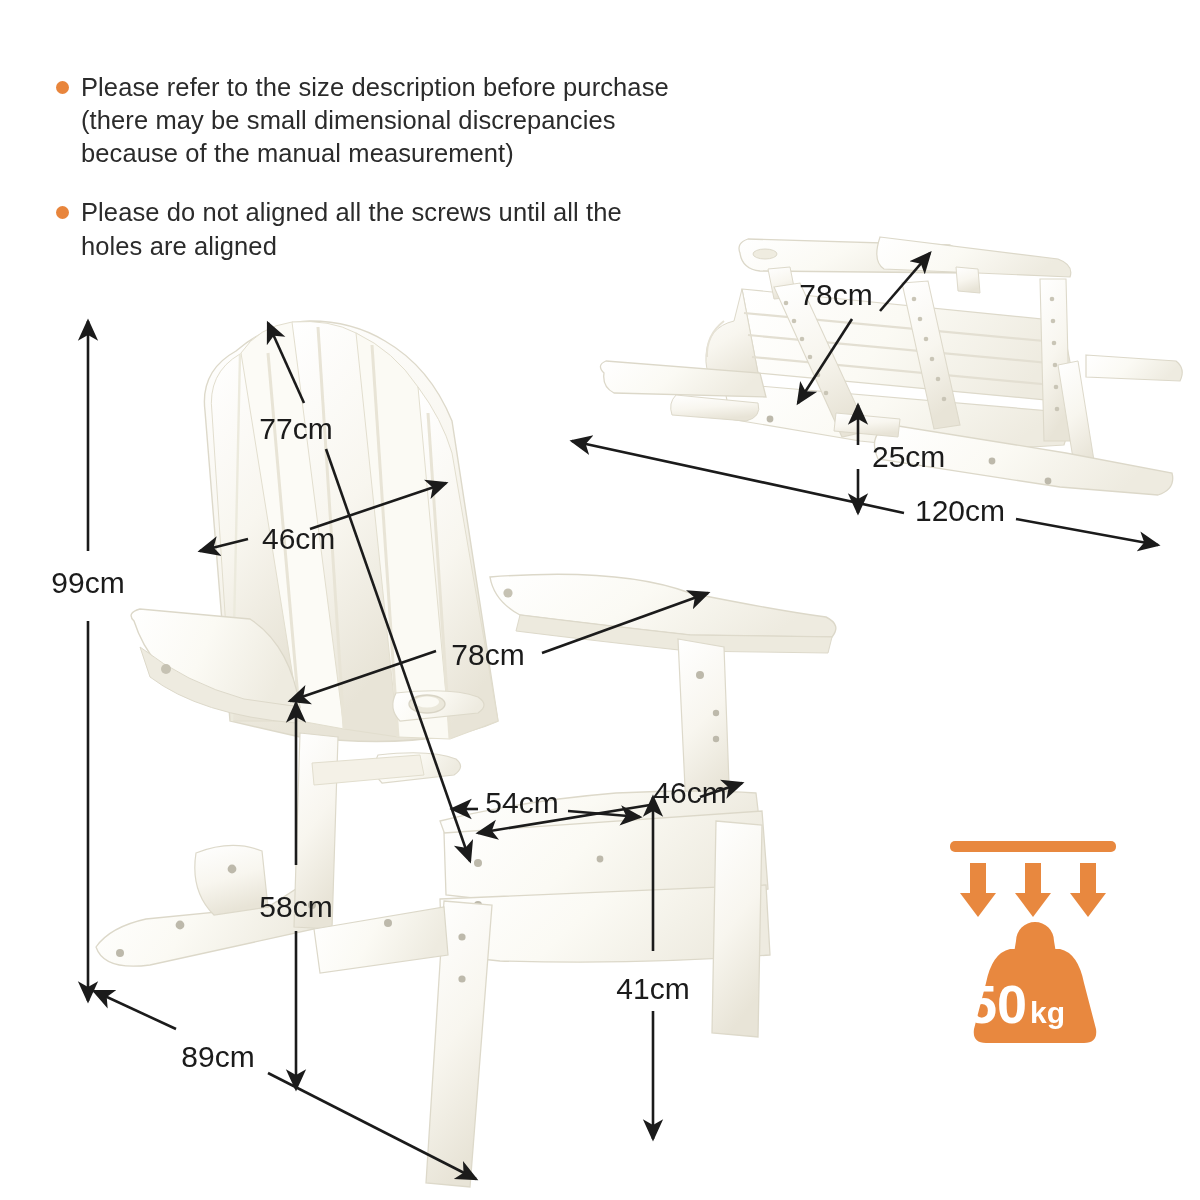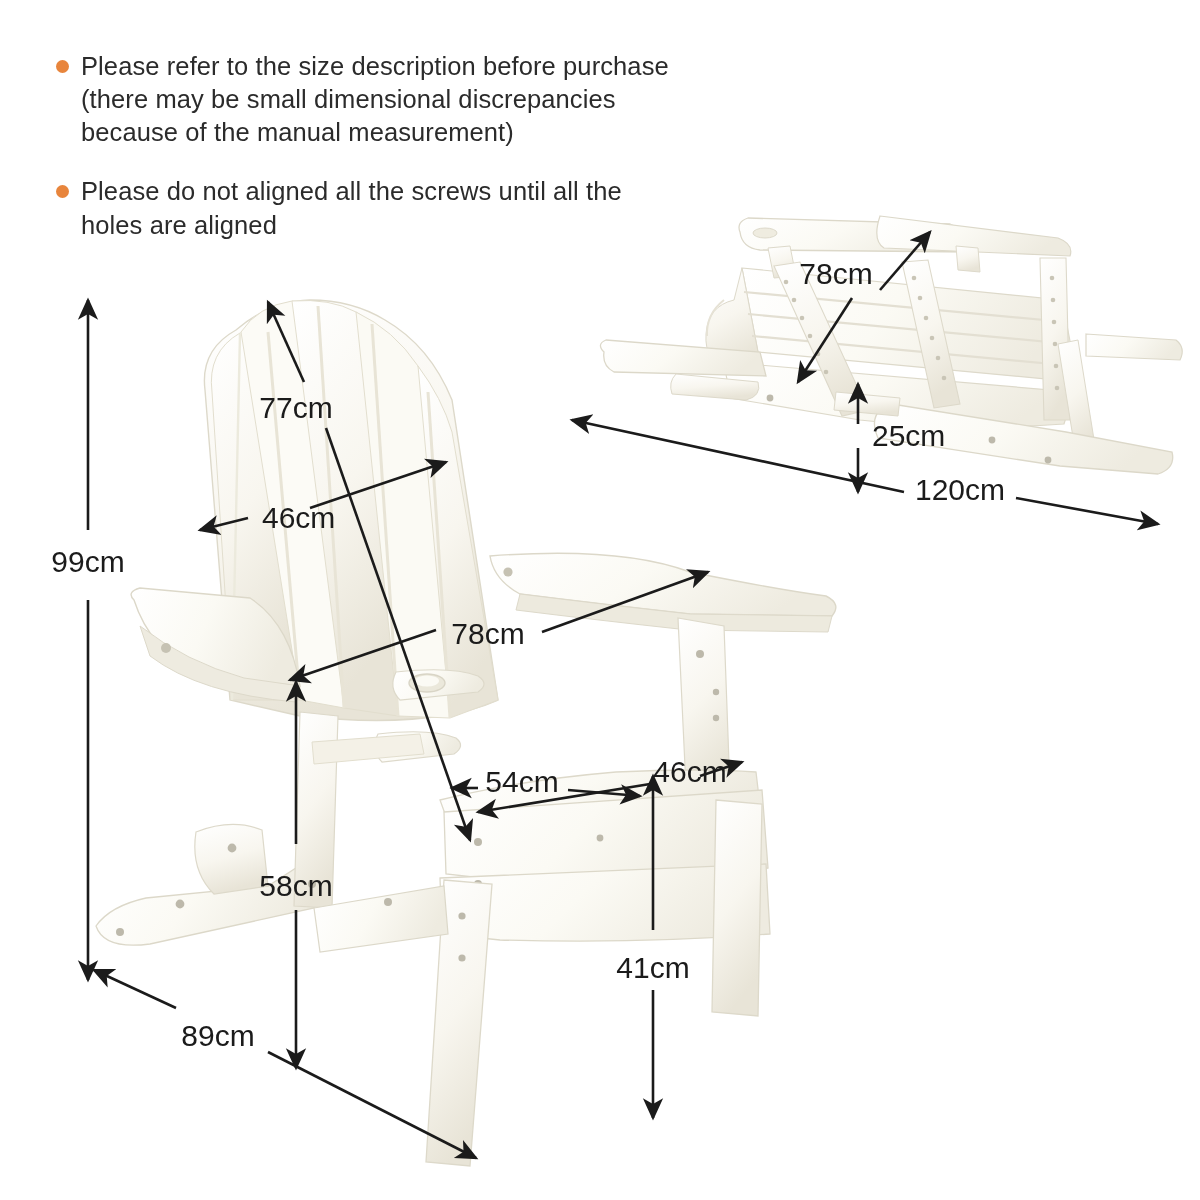--- a/index.html
+++ b/index.html
@@ -3,21 +3,21 @@
 <meta charset="utf-8">
 <style>
   html,body{margin:0;padding:0;}
   body{
     width:1200px;height:1200px;
     background:#ffffff;
     font-family:"Liberation Sans", sans-serif;
     overflow:hidden;
     position:relative;
   }
-  #stage{position:absolute;inset:0;width:1200px;height:872px;}
+  #stage{position:absolute;inset:0;width:1200px;height:872px;margin-top:21px;}
 
   
   .notes{position:absolute;left:56px;top:50px;width:700px;}
   .note{display:flex;align-items:flex-start;margin-bottom:26px;}
   .note-dot{
     width:13px;height:13px;border-radius:50%;
     background:var(--accent,#e8853c);
     flex:0 0 13px;margin-top:10px;margin-right:12px;
   }
   .note-text{
@@ -296,14 +296,41 @@
     </g>
 
     <g>
       <line x1="176" y1="1008" x2="94" y2="970" stroke="#1b1b1b" stroke-width="2.6" marker-end="url(#ah)"></line>
       <line x1="268" y1="1052" x2="476" y2="1158" stroke="#1b1b1b" stroke-width="2.6" marker-end="url(#ah)"></line>
       <text class="dimtxt" x="218" y="1046" text-anchor="middle">89cm</text>
     </g>
 
   </svg>
 
+  <div class="badge">
+    <svg viewBox="0 0 190 220" width="190" height="220">
+
+      <rect x="12" y="8" width="166" height="11" rx="5" fill="#e8883f"></rect>
+
+      <g fill="#e8883f">
+        <rect x="32" y="30" width="16" height="36"></rect>
+        <path d="M22,60 L58,60 L40,84 Z"></path>
+      </g>
+      <g fill="#e8883f">
+        <rect x="87" y="30" width="16" height="36"></rect>
+        <path d="M77,60 L113,60 L95,84 Z"></path>
+      </g>
+      <g fill="#e8883f">
+        <rect x="142" y="30" width="16" height="36"></rect>
+        <path d="M132,60 L168,60 L150,84 Z"></path>
+      </g>
+
+      <g>
+        <path d="M78,108 a18,18 0 0 1 38,0 l2,12 -42,0 Z" fill="#e8883f"></path>
+        <path d="M72,116 L122,116 Q140,120 146,150 L158,196 Q160,210 146,210 L48,210
+                 Q34,210 36,196 L48,150 Q54,120 72,116 Z" fill="#e8883f"></path>
+      </g>
+      <text class="badge-num" x="44" y="190" text-anchor="middle">150</text>
+      <text class="badge-unit" x="92" y="190" text-anchor="start">kg</text>
+    </svg>
+  </div>
 
 </div>
 
 </body></html>

